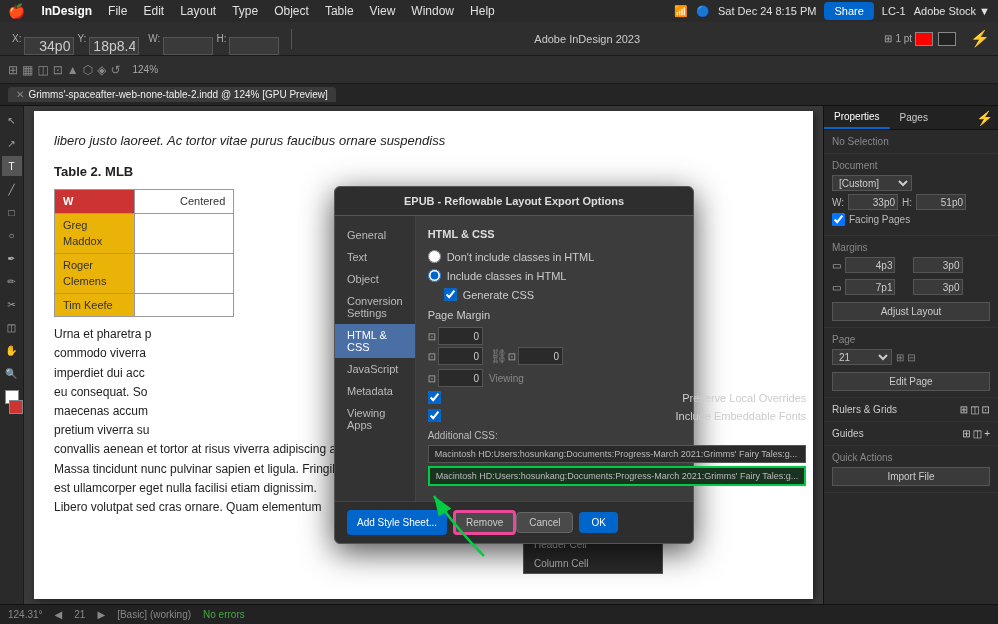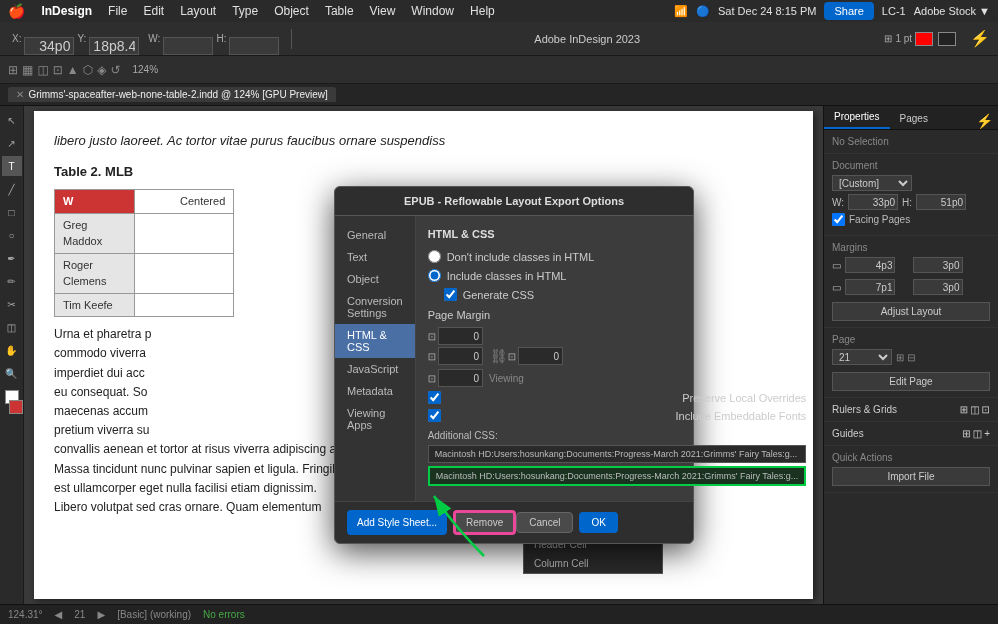--- a/index.html
+++ b/index.html
@@ -39,29 +39,29 @@
     
     .canvas-area { flex: 1; background: #3a3a3a; position: relative; overflow: hidden; }
     .page-content { position: absolute; top: 5px; left: 10px; right: 10px; bottom: 5px; background: white; padding: 20px; font-size: 11px; color: #333; line-height: 1.5; box-shadow: 2px 2px 8px rgba(0,0,0,0.5); }
     .page-text { font-size: 12px; line-height: 1.6; color: #222; }
     .page-title { font-size: 13px; font-weight: bold; margin: 10px 0 8px 0; color: #222; }
 
     
     .doc-table { border-collapse: collapse; margin: 8px 0; font-size: 11px; }
     .doc-table td, .doc-table th { border: 1px solid #999; padding: 3px 8px; }
     .doc-table .col-header { background: #cc3333; color: white; font-weight: bold; }
-    .doc-table .row-name { background: #e5e5e5; }
+    .doc-table .row-name { background: #eab308; }
     .doc-table .center-col { text-align: center; }
     .para-styles { width: 140px; background: #2a2a2a; border-left: 1px solid #111; }
     .para-styles-header { height: 26px; background: #222; display: flex; align-items: center; padding: 0 6px; justify-content: space-between; font-size: 10px; color: #ccc; font-weight: bold; border-bottom: 1px solid #111; }
     .para-style-item { padding: 3px 8px; font-size: 10px; color: #bbb; cursor: pointer; }
     .para-style-item.bold { font-weight: bold; color: #ddd; }
 
     .properties-panel { width: 175px; background: #2a2a2a; border-left: 1px solid #111; overflow-y: auto; }
-    .prop-header { display: flex; align-items: flex-end; background: #222; border-bottom: 1px solid #111; }
+    .prop-header { display: flex; align-items: center; background: #222; border-bottom: 1px solid #111; }
     .prop-tab { padding: 5px 10px; font-size: 10px; color: #ccc; cursor: pointer; }
     .prop-tab.active { border-bottom: 2px solid #0066cc; color: white; }
     .prop-section { padding: 6px 8px; border-bottom: 1px solid #333; }
     .prop-section-title { font-size: 10px; color: #888; margin-bottom: 4px; }
     .prop-row { display: flex; align-items: center; gap: 4px; margin-bottom: 3px; font-size: 10px; color: #bbb; }
     .prop-input { background: #3a3a3a; border: 1px solid #555; color: #ccc; width: 50px; height: 16px; font-size: 10px; padding: 0 2px; text-align: right; }
     .prop-select { background: #3a3a3a; border: 1px solid #555; color: #ccc; height: 16px; font-size: 10px; padding: 0 2px; width: 80px; }
 
     
     .status-bar { height: 20px; background: #222; border-top: 1px solid #111; display: flex; align-items: center; padding: 0 8px; gap: 12px; font-size: 10px; color: #888; }

